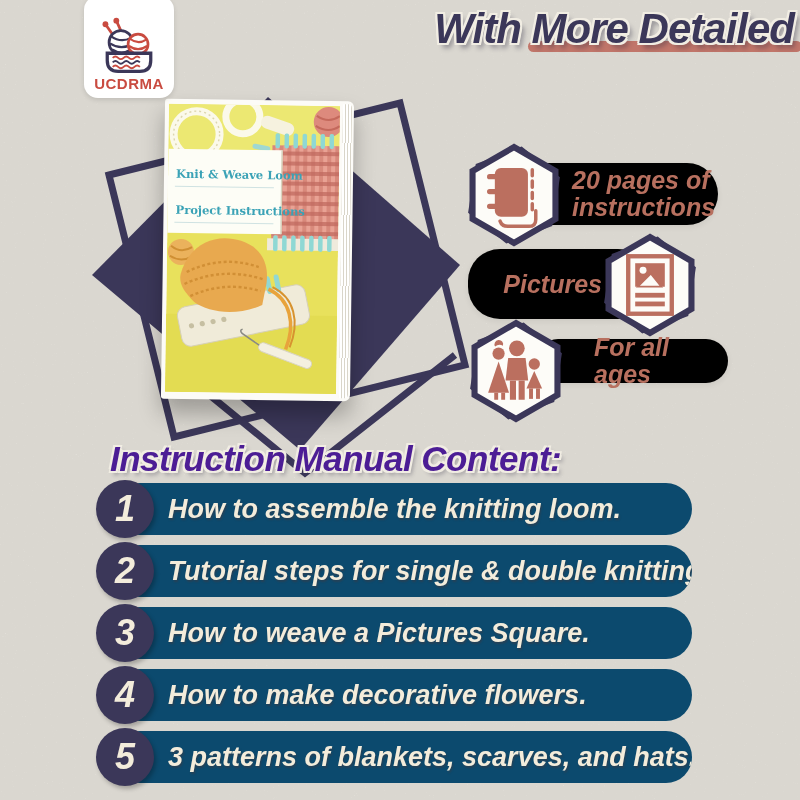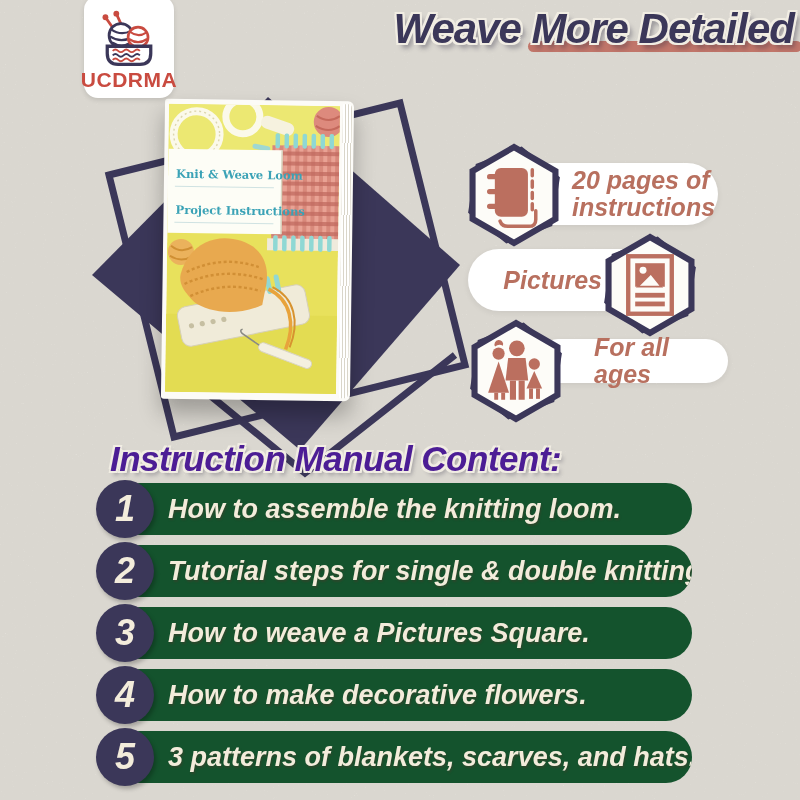--- a/index.html
+++ b/index.html
@@ -8,21 +8,21 @@
   .abs{position:absolute;}
   svg{display:block;}
 
   
   .noise{position:absolute;left:0;top:0;z-index:0;opacity:.16;pointer-events:none;}
 
   
   .logo-card{left:84px;top:-4px;width:90px;height:102px;background:#ffffff;
     border-radius:14px;z-index:5;box-shadow:0 2px 5px rgba(0,0,0,.12);
     display:flex;flex-direction:column;align-items:center;justify-content:flex-end;padding-bottom:6px;box-sizing:border-box;}
-  .brand-name{color:#c94b40;font-weight:bold;font-size:21px;letter-spacing:.5px;}
+  .brand-name{color:#c94b40;font-weight:bold;font-size:15px;letter-spacing:.5px;}
 
   
   .headline{right:6px;top:6px;z-index:4;text-align:right;color:#3b3759;
     font-weight:bold;font-style:italic;font-size:42px;line-height:45px;letter-spacing:-1px;
     text-shadow:-2px -2px 0 #f1ede3,2px -2px 0 #f1ede3,-2px 2px 0 #f1ede3,2px 2px 0 #f1ede3,
       -2px 0 0 #f1ede3,2px 0 0 #f1ede3,0 -2px 0 #f1ede3,0 2px 0 #f1ede3,
       4px 5px 5px rgba(40,38,60,.4);}
   .hl-underlined{position:relative;display:inline-block;}
   .hl-underlined .swoosh{position:absolute;left:-4px;right:-8px;bottom:-1px;height:11px;
     background:#c1766a;border-radius:7px;z-index:-1;text-shadow:none;}
@@ -30,33 +30,33 @@
   
   .shapes{left:60px;top:85px;z-index:1;}
   .book{left:163px;top:100px;width:189px;height:300px;background:#fcfbf7;z-index:2;
     transform:rotate(.8deg);border-radius:3px 6px 6px 3px;
     box-shadow:0 14px 22px rgba(0,0,0,.28);}
   .book .pages{position:absolute;right:2px;top:3px;bottom:3px;width:9px;border-radius:0 4px 4px 0;
     background:repeating-linear-gradient(90deg,#ffffff 0 2px,#d9d5c9 2px 3px);}
   .book .cover{position:absolute;left:4px;top:5px;}
 
   
-  .pill{background:#ffffff;border-radius:32px;z-index:2;box-shadow:0 2px 6px rgba(0,0,0,.07);
+  .pill{background:#000000;border-radius:32px;z-index:2;box-shadow:0 2px 6px rgba(0,0,0,.07);
     color:#b8705f;font-weight:bold;font-style:italic;font-size:25px;line-height:27px;
     display:flex;flex-direction:column;justify-content:center;box-sizing:border-box;}
   .hex{z-index:3;}
 
   
   .manual-heading{left:110px;top:439px;z-index:3;color:#4c1d95;font-weight:bold;font-style:italic;
     font-size:35px;letter-spacing:-.5px;
     text-shadow:-2px -2px 0 #f1ede3,2px -2px 0 #f1ede3,-2px 2px 0 #f1ede3,2px 2px 0 #f1ede3,
       3px 4px 4px rgba(40,38,60,.35);}
   .manual-list{left:96px;top:483px;width:596px;z-index:3;}
   .manual-row{position:relative;height:52px;margin-bottom:10px;}
-  .manual-bar{position:absolute;left:18px;right:0;top:0;bottom:0;background:#14532d;border-radius:26px;
+  .manual-bar{position:absolute;left:18px;right:0;top:0;bottom:0;background:#0c4a6e;border-radius:26px;
     color:#f3ecdb;font-weight:bold;font-style:italic;font-size:27px;line-height:52px;
     padding-left:54px;white-space:nowrap;overflow:hidden;
     text-shadow:1px 2px 2px rgba(90,50,40,.35);}
   .manual-num{position:absolute;left:0;top:-3px;width:58px;height:58px;border-radius:50%;
     background:#3b3759;color:#f3ecdb;font-weight:bold;font-style:italic;font-size:36px;
     display:flex;align-items:center;justify-content:center;z-index:2;
     box-shadow:2px 3px 4px rgba(0,0,0,.25);}
 </style>
 </head>
 <body>
@@ -88,21 +88,21 @@
     <path d="M12,40 H60 V48 Q60,60 48,60 H24 Q12,60 12,48 Z" fill="#ffffff" stroke="#3b3759" stroke-width="3.6"></path>
     <path d="M18,45 q3,-3 6,0 t6,0 t6,0 t6,0 t6,0" fill="none" stroke="#c94b40" stroke-width="2"></path>
     <path d="M18,50 q3,-3 6,0 t6,0 t6,0 t6,0 t6,0" fill="none" stroke="#3b3759" stroke-width="2"></path>
     <path d="M18,55 q3,-3 6,0 t6,0 t6,0 t6,0 t6,0" fill="none" stroke="#c94b40" stroke-width="2"></path>
   </svg>
   <div class="brand-name">UCDRMA</div>
 </div>
 
 <div class="abs headline">
   <div>
-    <span>Weave</span>
+    <span>With</span>
     <span class="hl-underlined"><span>More Detailed</span><span class="swoosh"></span></span>
   </div>
 </div>
 
 <div class="abs book">
   <div class="pages"></div>
   <svg class="cover" width="171" height="288" viewBox="0 0 171 288">
     <rect width="171" height="288" fill="#e8e15c"></rect>
     <rect width="171" height="58" fill="#ece872"></rect>
     <rect y="210" width="171" height="78" fill="#e3dc52"></rect>
@@ -207,21 +207,21 @@
   <g fill="#bb6f5f">
     <path d="M-16,30 q2,6 9,6 h24 q8,0 8,-8 v-10" fill="none" stroke="#bb6f5f" stroke-width="4" stroke-linecap="round"></path>
     <rect x="-22" y="-31" width="38" height="56" rx="7"></rect>
     <rect x="-31" y="-24" width="13" height="6" rx="3"></rect>
     <rect x="-31" y="-7" width="13" height="6" rx="3"></rect>
     <rect x="-31" y="10" width="13" height="6" rx="3"></rect>
     <path d="M21,-29 v52" fill="none" stroke="#bb6f5f" stroke-width="4" stroke-dasharray="7,6" stroke-linecap="round"></path>
   </g>
 </svg>
 
-<div class="abs pill" style="left:468px;top:249px;width:182px;height:62px;padding-right:48px;text-align:right;">
+<div class="abs pill" style="left:468px;top:249px;width:182px;height:70px;padding-right:48px;text-align:right;">
   <span>Pictures</span>
 </div>
 <svg class="abs hex" style="left:596px;top:226px;" width="108" height="118" viewBox="-62 -64 124 128">
   <polygon points="0,-55 -47.6,-27.5 -47.6,27.5 0,55 47.6,27.5 47.6,-27.5" fill="none" stroke="#3b3759" stroke-width="3.6" transform="rotate(9) scale(0.99)"></polygon>
   <polygon points="0,-55 -47.6,-27.5 -47.6,27.5 0,55 47.6,27.5 47.6,-27.5" fill="#fdfcf8" stroke="#3b3759" stroke-width="7"></polygon>
   <g>
     <rect x="-25" y="-33" width="50" height="66" fill="none" stroke="#bb6f5f" stroke-width="5"></rect>
     <rect x="-17" y="-25" width="34" height="27" fill="#bb6f5f"></rect>
     <circle cx="-8" cy="-17" r="4" fill="#fdfcf8"></circle>
     <polygon points="-14,2 1,-13 13,2" fill="#fdfcf8" stroke="#bb6f5f" stroke-width="2"></polygon>

